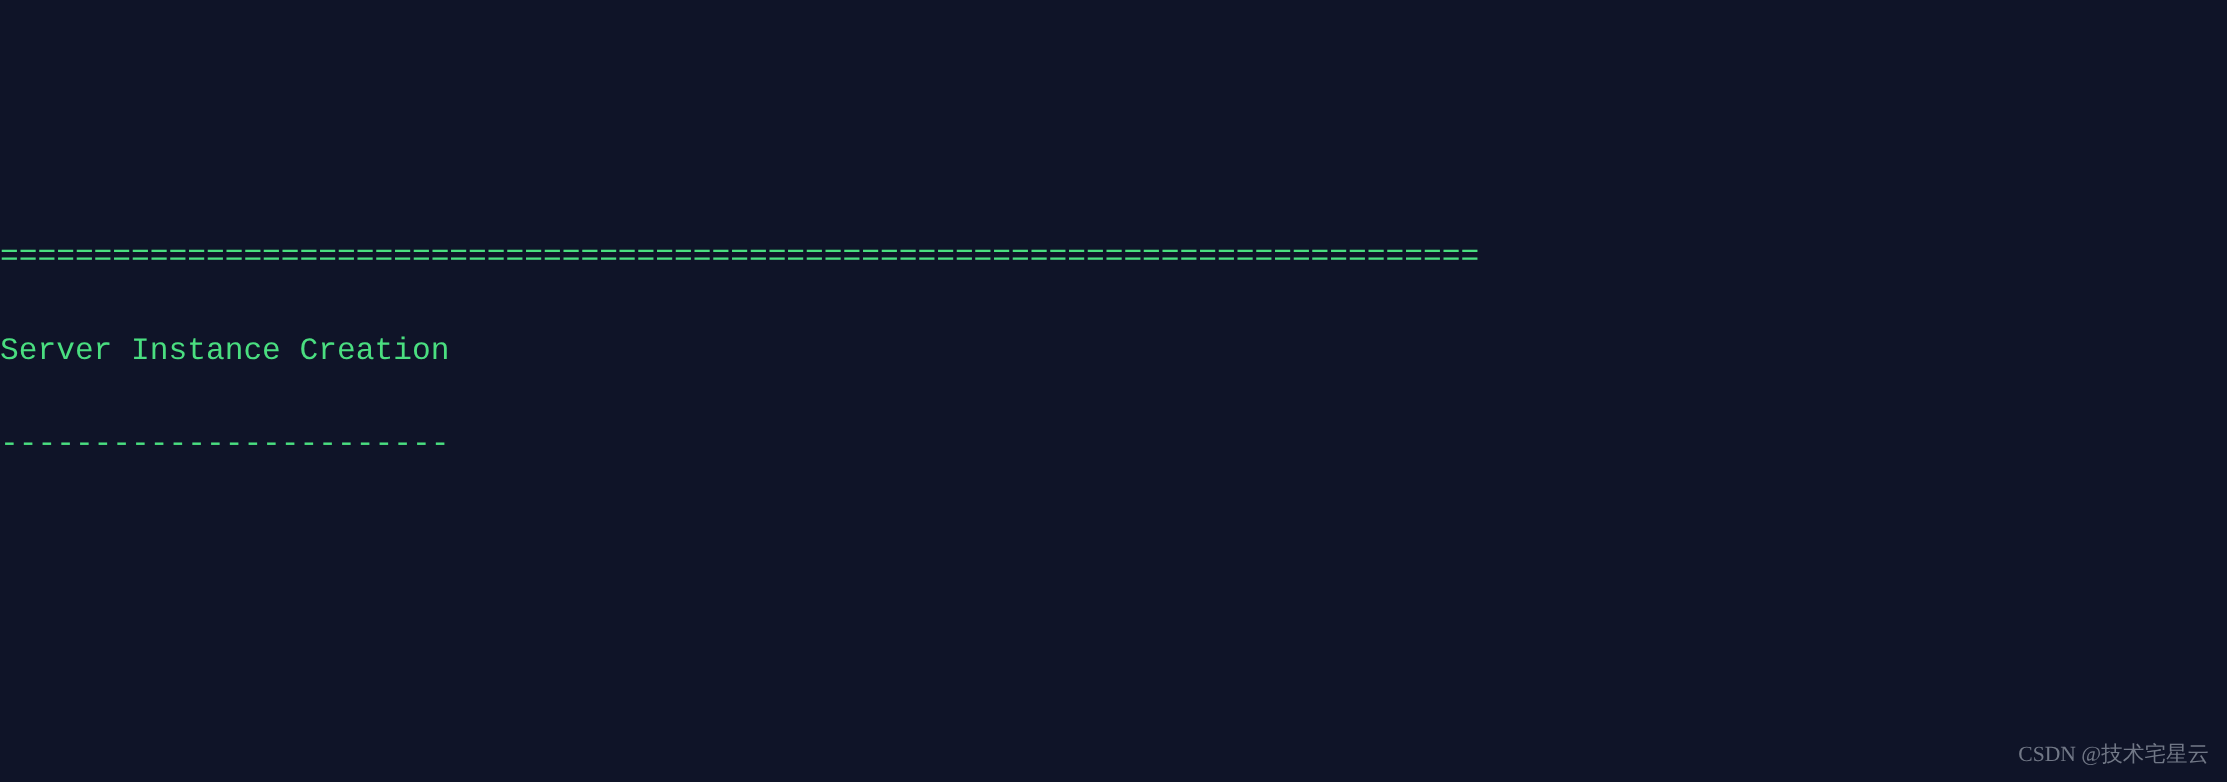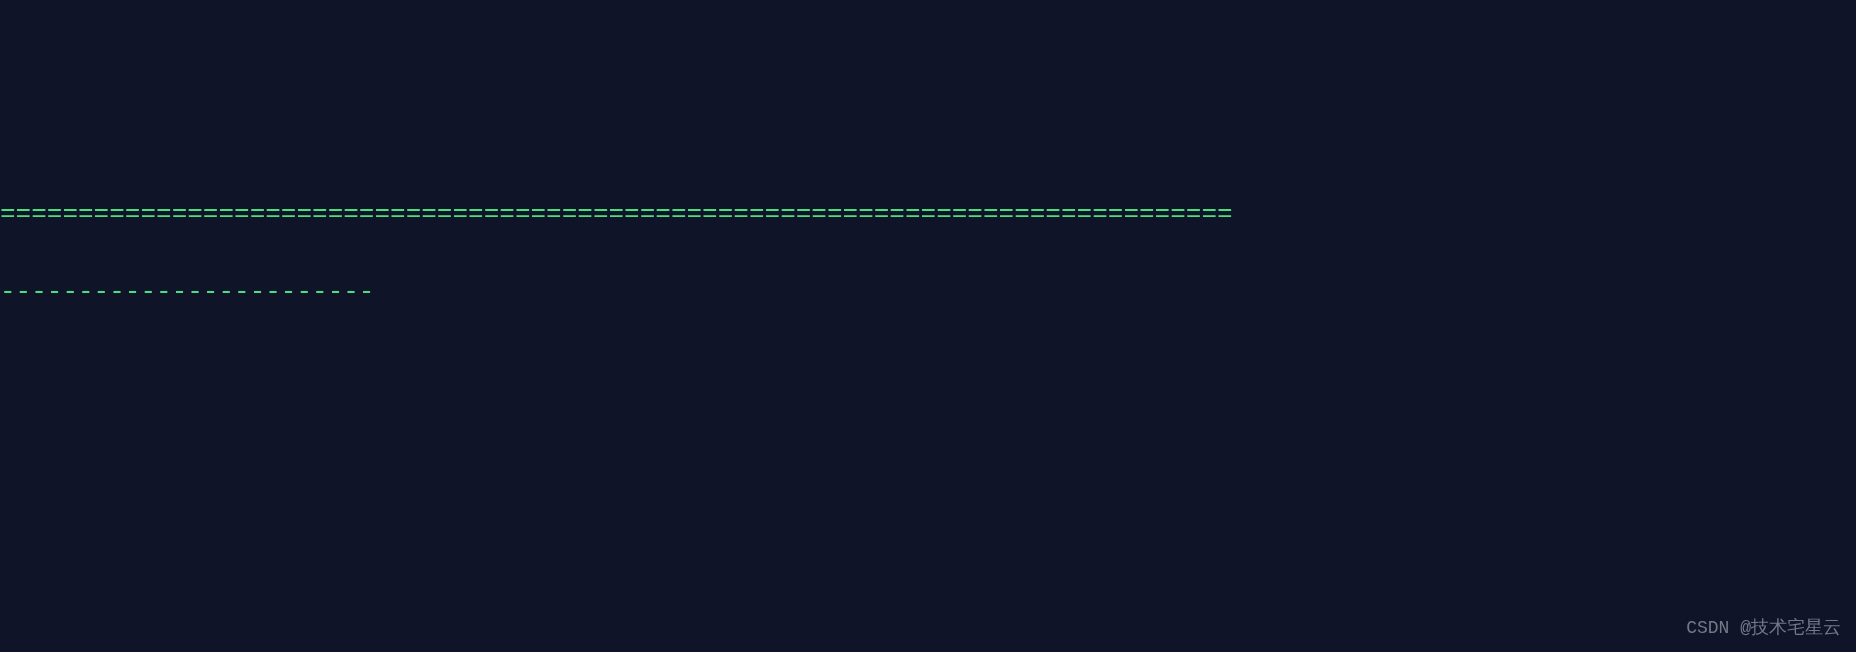--- a/index.html
+++ b/index.html
@@ -24,32 +24,33 @@
     }
     .line {
       display: block;
     }
     .watermark {
       position: absolute;
       bottom: 10px;
       right: 15px;
       color: #9ca3af;
       font-size: 18px;
-      font-family: Liberation Mono, monospace;
+      font-family: Liberation Serif, serif;
       opacity: 0.7;
       white-space: nowrap;
     }
   </style>
 </head>
 <body>
 
 
 
 <div class="terminal">
 <span class="line">===============================================================================</span>
+<span class="line">Server Instance Creation</span>
 <span class="line">------------------------</span>
 <span class="line"> </span>
 <span class="line"> </span>
 
 
 
 
 </div>
 
 <div class="watermark">CSDN @技术宅星云</div>

